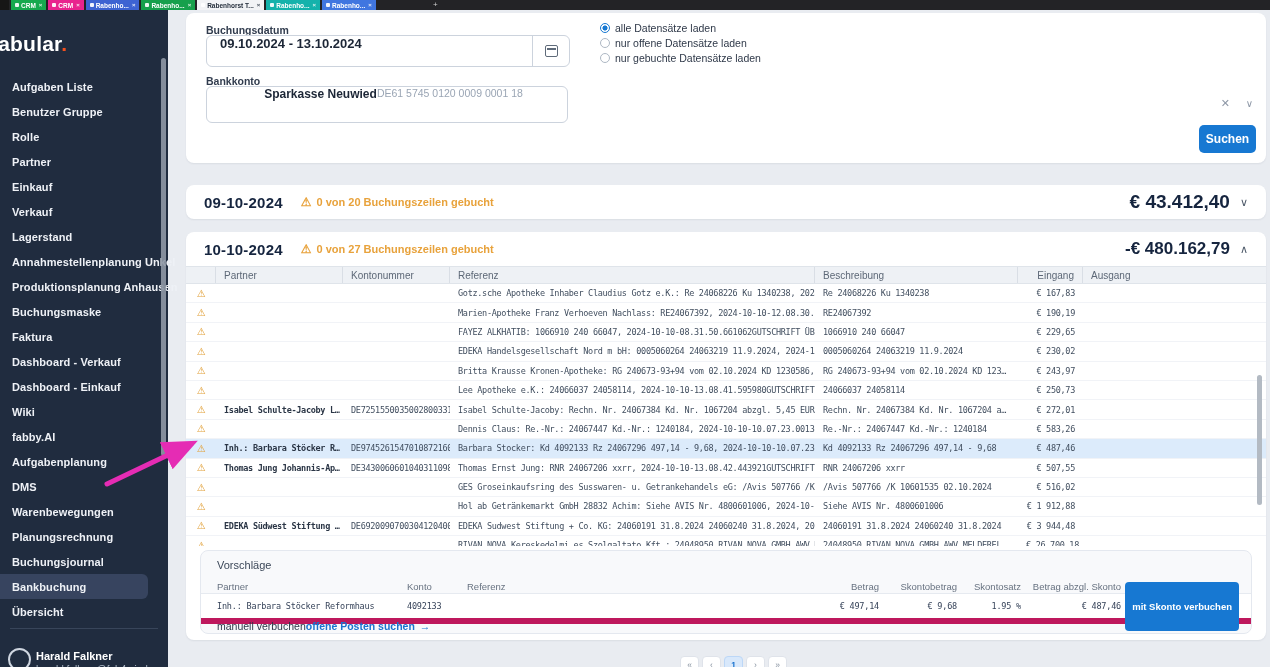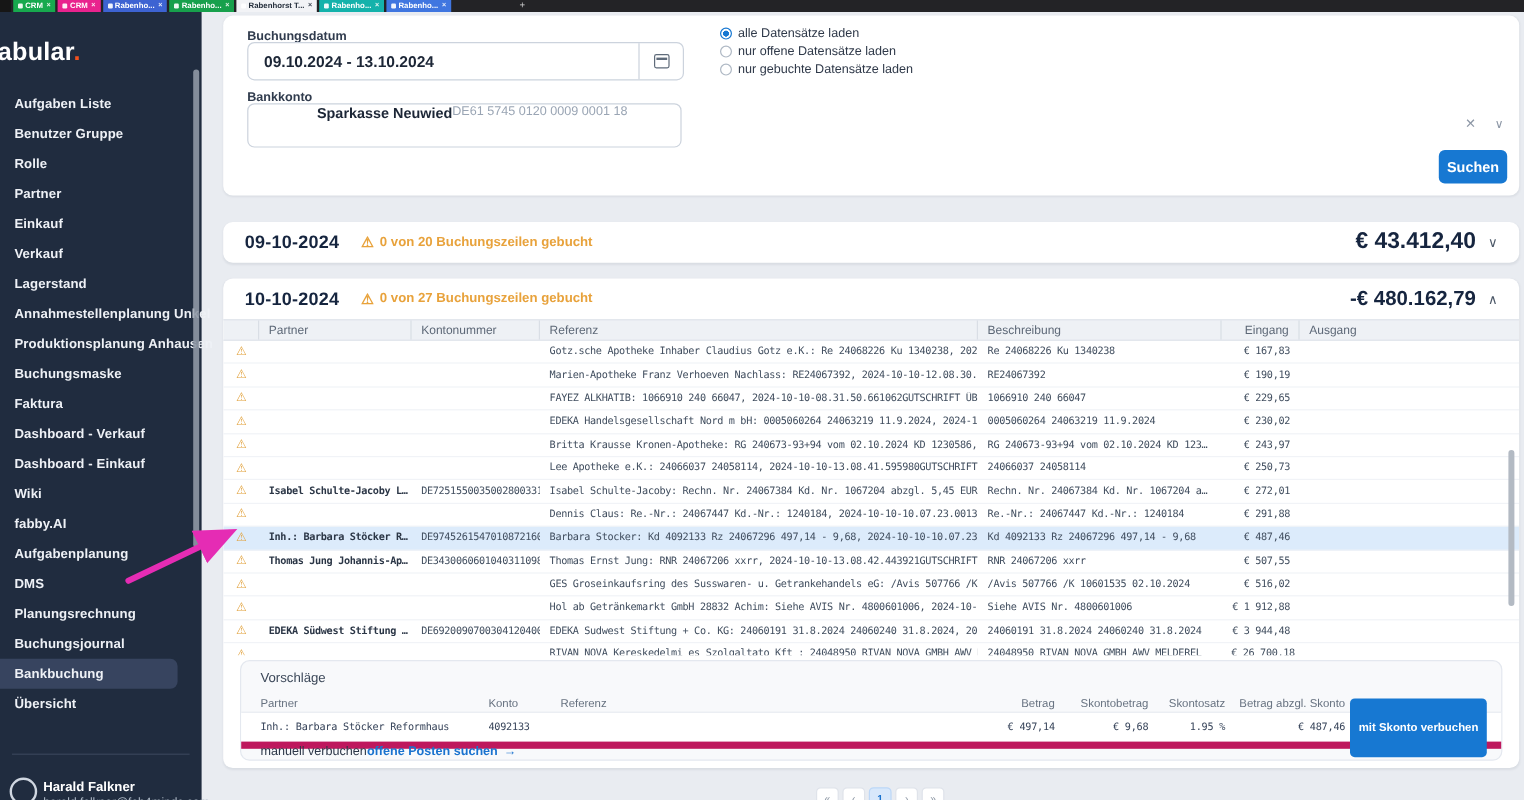--- a/index.html
+++ b/index.html
@@ -30,21 +30,21 @@
 
   
   .main{position:absolute;left:168px;top:10px;width:1102px;height:657px;background:#e9ecf1}
   .panel{position:absolute;left:18px;width:1080px;background:#fff;border-radius:8px;box-shadow:0 1px 2px rgba(20,30,50,.07)}
 
   
   .p-filters{top:3px;height:150px}
   .flabel{position:absolute;font-size:10.5px;font-weight:700;color:#313c4e}
   .lab-date{left:20px;top:11px}
   .lab-bank{left:20px;top:62px}
-  .date-input{position:absolute;left:20px;top:22px;width:362px;height:30px;border:1px solid #ccd3dd;border-radius:6px;display:flex;align-items:center;background:#fff}
+  .date-input{position:absolute;left:20px;top:22px;width:362px;height:30px;border:1px solid #ccd3dd;border-radius:6px;display:flex;align-items:flex-start;background:#fff}
   .date-input .dval{padding-left:13px;font-size:13px;font-weight:700;color:#1c2636;flex:1}
   .cal-btn{width:36px;align-self:stretch;border-left:1px solid #ccd3dd;display:flex;align-items:center;justify-content:center}
   .cal-icon{width:11px;height:10px;border:1.5px solid #5f6b7a;border-radius:2px;position:relative}
   .cal-icon::before{content:"";position:absolute;left:1px;right:1px;top:2px;height:1.5px;background:#5f6b7a}
   .bank-select{position:absolute;left:20px;top:73px;width:362px;height:37px;border:1px solid #ccd3dd;border-radius:6px;background:#fff;
                display:flex;flex-direction:row;justify-content:center;padding-left:13px;box-sizing:border-box}
   .bname{font-size:12px;font-weight:700;color:#1c2636;line-height:1.25}
   .biban{font-size:10.5px;color:#9aa5b4;line-height:1.25}
   .sel-clear{position:absolute;right:36px;top:84px;font-size:11px;color:#8d97a6}
   .sel-chev{position:absolute;right:13px;top:85px;font-size:10px;color:#8d97a6}
@@ -258,20 +258,24 @@
         <div class="mitem">
           <span class="mi">≡</span>
           <span>Aufgabenplanung</span>
         </div>
 
         <div class="mitem">
           <span class="mi">≡</span>
           <span>DMS</span>
         </div>
 
+        <div class="mitem">
+          <span class="mi">≡</span>
+          <span>Warenbewegungen</span>
+        </div>
 
         <div class="mitem">
           <span class="mi">≡</span>
           <span>Planungsrechnung</span>
         </div>
 
         <div class="mitem">
           <span class="mi">≡</span>
           <span>Buchungsjournal</span>
         </div>
@@ -438,21 +442,21 @@
             <span class="tc c-ein">€ 272,01</span>
             <span class="tc c-aus"></span>
           </div>
 
           <div class="trow">
             <span class="tc c-warn">⚠</span>
             <span class="tc c-partner"></span>
             <span class="tc c-konto"></span>
             <span class="tc c-ref">Dennis Claus: Re.-Nr.: 24067447 Kd.-Nr.: 1240184, 2024-10-10-10.07.23.001339GUT…</span>
             <span class="tc c-besch">Re.-Nr.: 24067447 Kd.-Nr.: 1240184</span>
-            <span class="tc c-ein">€ 291,88</span>
+            <span class="tc c-ein">€ 583,26</span>
             <span class="tc c-aus"></span>
           </div>
 
           <div class="trow hl">
             <span class="tc c-warn">⚠</span>
             <span class="tc c-partner">Inh.: Barbara Stöcker R…</span>
             <span class="tc c-konto">DE97452615470108721600</span>
             <span class="tc c-ref">Barbara Stocker: Kd 4092133 Rz 24067296 497,14 - 9,68, 2024-10-10-10.07.23.0035…</span>
             <span class="tc c-besch">Kd 4092133 Rz 24067296 497,14 - 9,68</span>
             <span class="tc c-ein">€ 487,46</span>

